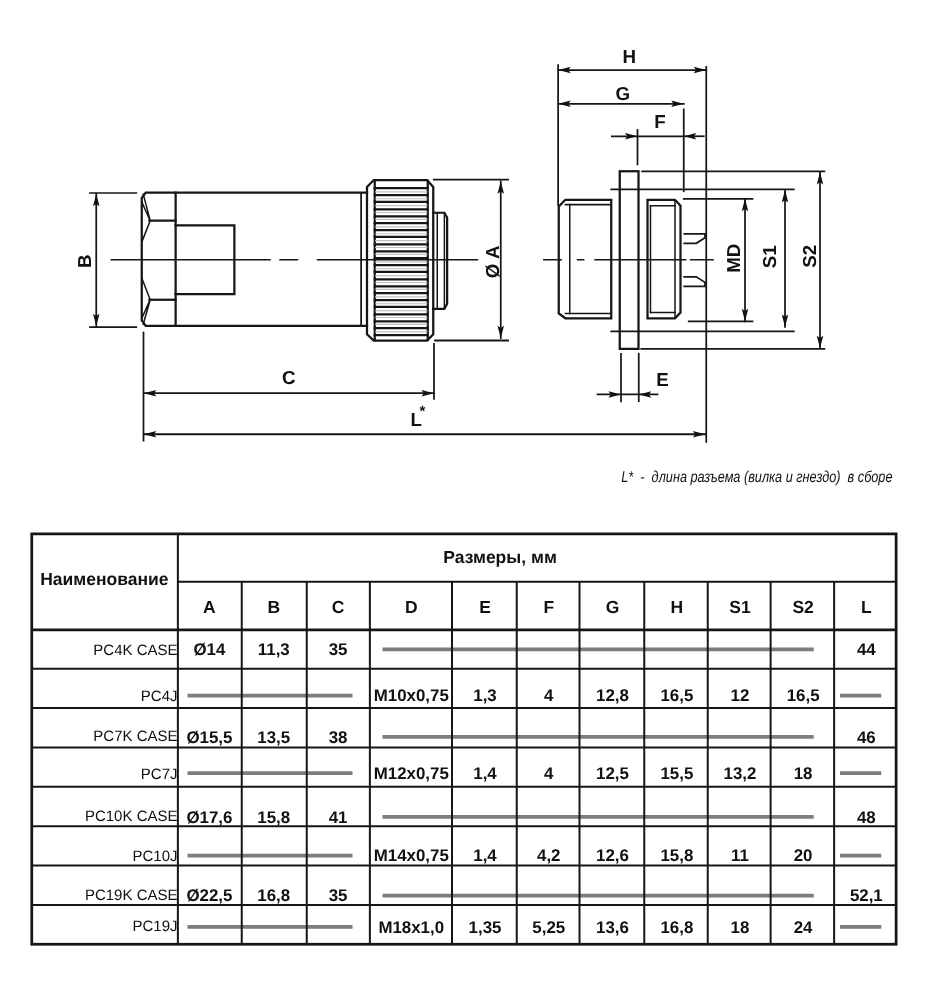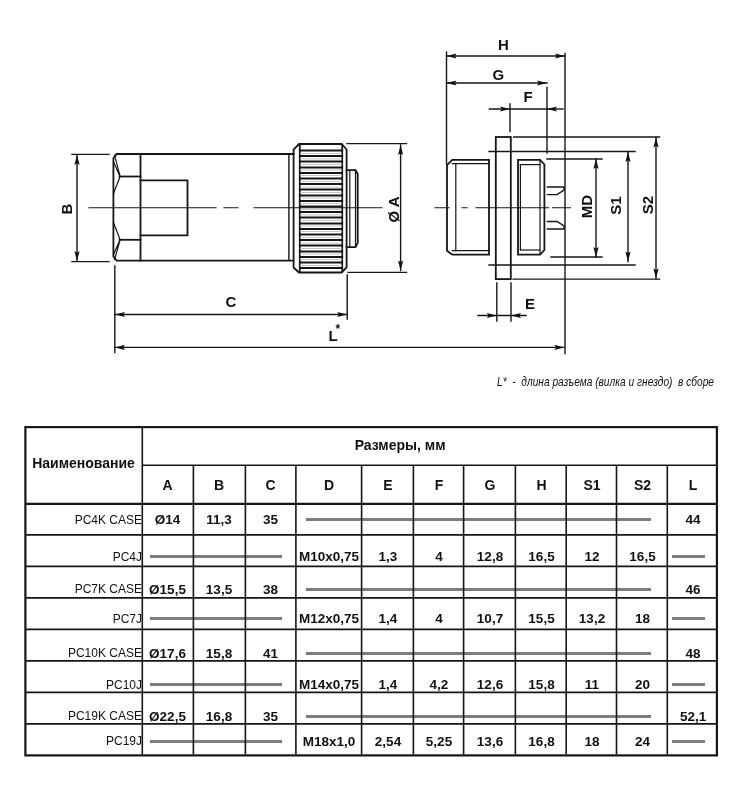--- a/index.html
+++ b/index.html
@@ -305,21 +305,21 @@
   </tr>
 
   <tr style="height:37px">
     <td class="name">PC7J</td>
     <td colspan="3">
             <div class="dash" style="width:132px;margin-left:8px"></div>
           </td>
     <td>M12x0,75</td>
           <td>1,4</td>
           <td>4</td>
-          <td>10,7</td>
+          <td>12,5</td>
           <td>15,5</td>
           <td>13,2</td>
           <td>18</td>
     <td>
             <div class="dash" style="width:33px;margin-left:4px"></div>
           </td>
   </tr>
 
   <tr style="height:31.45px">
     <td class="name">PC10K CASE</td>
@@ -359,21 +359,21 @@
           </td>
           <td>52,1</td>
   </tr>
 
   <tr style="height:19px">
     <td class="name">PC19J</td>
     <td colspan="3">
             <div class="dash" style="width:132px;margin-left:8px"></div>
           </td>
     <td>M18x1,0</td>
-          <td>2,54</td>
+          <td>1,35</td>
           <td>5,25</td>
           <td>13,6</td>
           <td>16,8</td>
           <td>18</td>
           <td>24</td>
     <td>
             <div class="dash" style="width:33px;margin-left:4px"></div>
           </td>
   </tr>
 </tbody>

